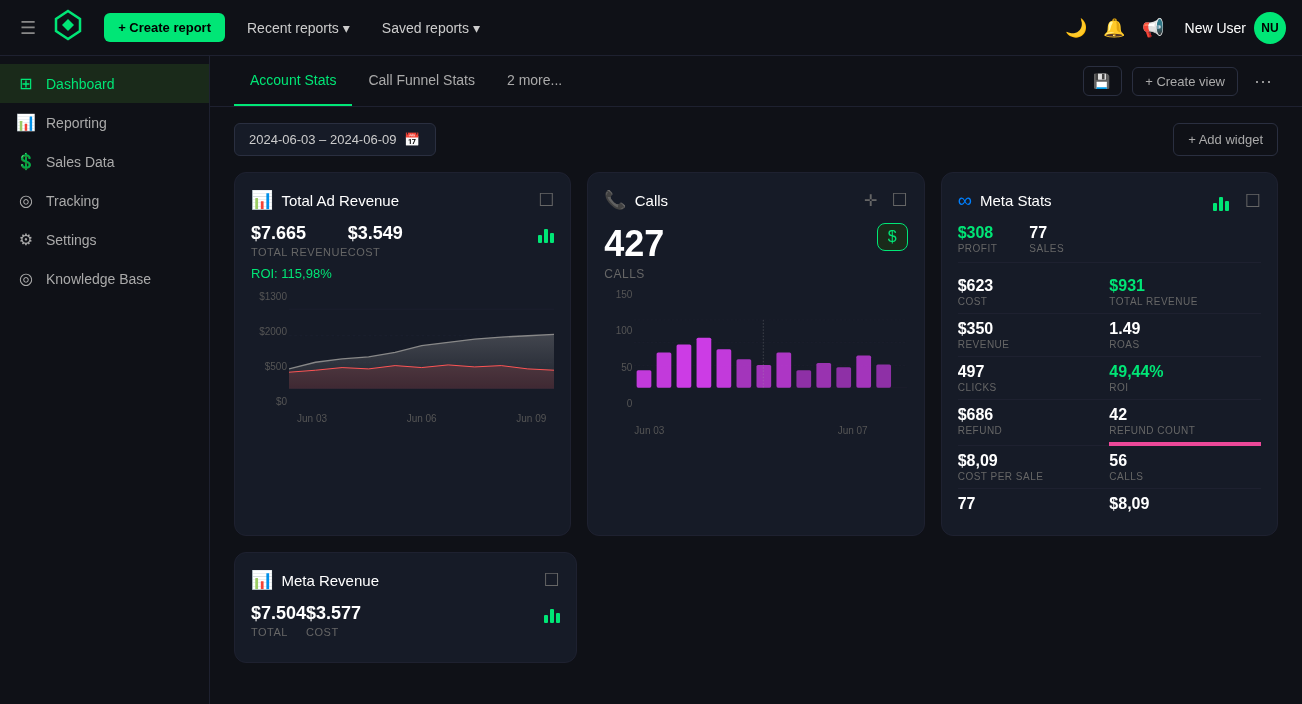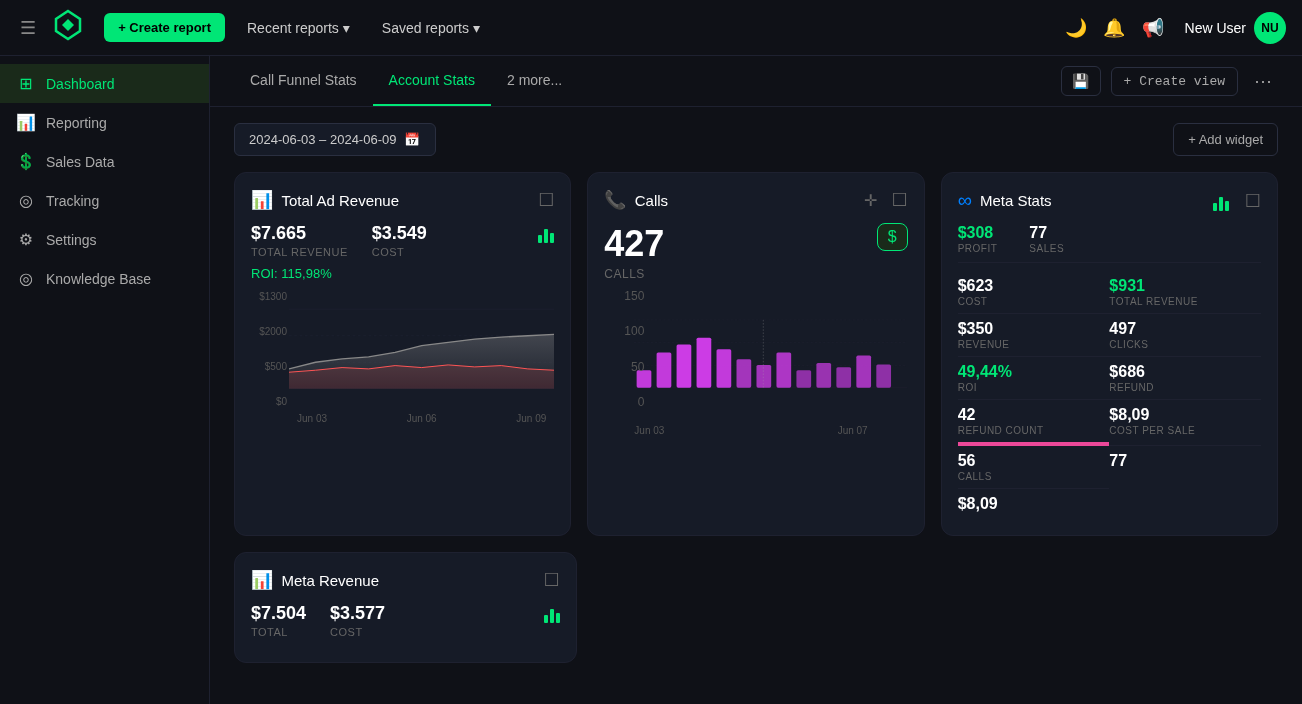--- a/index.html
+++ b/index.html
@@ -29,21 +29,21 @@
     .sidebar-item.active { background: #1a2a1a; color: #00e676; }
     .sidebar-item.active::left { border-left: 3px solid #00e676; }
     .sidebar-icon { font-size: 16px; width: 20px; text-align: center; }
 
     
     .tabs-bar { display: flex; align-items: center; padding: 0 24px; border-bottom: 1px solid #1e2130; background: #0f1117; gap: 0; }
     .tab { padding: 16px 16px; font-size: 14px; color: #aaa; cursor: pointer; border-bottom: 2px solid transparent; white-space: nowrap; }
     .tab.active { color: #00e676; border-bottom: 2px solid #00e676; }
     .tabs-spacer { flex: 1; }
     .tabs-actions { display: flex; gap: 10px; align-items: center; }
-    .tabs-action-btn { background: transparent; border: 1px solid #2a2f40; color: #aaa; border-radius: 6px; padding: 6px 12px; font-size: 13px; cursor: pointer; display: flex; align-items: flex-start; gap: 6px; font-family: Liberation Mono, monospace; }
+    .tabs-action-btn { background: transparent; border: 1px solid #2a2f40; color: #aaa; border-radius: 6px; padding: 6px 12px; font-size: 13px; cursor: pointer; display: flex; align-items: flex-start; gap: 6px; }
     .tabs-save-icon { background: transparent; border: 1px solid #2a2f40; color: #aaa; padding: 6px 10px; border-radius: 6px; cursor: pointer; font-size: 14px; }
     .tabs-more-icon { background: transparent; border: none; color: #aaa; padding: 6px; cursor: pointer; font-size: 18px; }
 
     
     .content-inner { padding: 16px 24px; }
 
     
     .filter-bar { display: flex; align-items: center; justify-content: space-between; margin-bottom: 16px; }
     .date-picker { background: #161b27; border: 1px solid #2a2f40; border-radius: 6px; padding: 8px 14px; color: #ccc; font-size: 13px; display: flex; align-items: center; gap: 8px; cursor: pointer; }
     .add-widget-btn { background: transparent; border: 1px solid #2a2f40; color: #aaa; border-radius: 6px; padding: 8px 14px; font-size: 13px; cursor: pointer; display: flex; align-items: center; gap: 6px; }
@@ -52,21 +52,21 @@
     .widget-grid { display: grid; grid-template-columns: 1fr 1fr 1fr; gap: 16px; }
 
     
     .widget-card { background: #161b27; border: 1px solid #1e2130; border-radius: 12px; padding: 16px; position: relative; }
     .widget-header { display: flex; align-items: center; gap: 8px; margin-bottom: 12px; }
     .widget-icon { color: #aaa; font-size: 18px; }
     .widget-title { color: #fff; font-size: 15px; font-weight: 500; flex: 1; }
     .widget-menu { color: #666; font-size: 18px; cursor: pointer; }
 
     
-    .stats-row { display: flex; gap: 24px; margin-bottom: 8px; }
+    .stats-row { display: flex; margin-bottom: 8px; }
     .stat-block { }
     .stat-value { font-size: 18px; font-weight: 600; color: #fff; }
     .stat-label { font-size: 11px; color: #666; text-transform: uppercase; margin-top: 2px; letter-spacing: 0.5px; }
 
     
     .bar-mini { display: flex; gap: 2px; align-items: flex-end; height: 20px; }
     .bar-mini span { width: 4px; background: #00e676; border-radius: 1px; }
 
     
     .roi-text { color: #00e676; font-size: 13px; font-weight: 500; margin: 4px 0 8px; }
@@ -150,22 +150,22 @@
       </div>
       <div class="sidebar-item">
         <span class="sidebar-icon">◎</span>
         <span>Knowledge Base</span>
       </div>
     </div>
 
     <div class="content">
 
       <div class="tabs-bar">
+        <div class="tab active">Account Stats</div>
         <div class="tab">Call Funnel Stats</div>
-        <div class="tab active">Account Stats</div>
         <div class="tab">2 more...</div>
         <div class="tabs-spacer"></div>
         <div class="tabs-actions">
           <button class="tabs-save-icon">💾</button>
           <button class="tabs-action-btn">
             <span>+ Create view</span>
           </button>
           <button class="tabs-more-icon">···</button>
         </div>
       </div>
@@ -252,21 +252,21 @@
             </div>
             <div style="display:flex; align-items:flex-start; justify-content:space-between;">
               <div>
                 <div class="calls-big">427</div>
                 <div class="calls-label">CALLS</div>
               </div>
               <div style="background:#1a2a1a; border:1.5px solid #00e676; border-radius:8px; padding:4px 10px; color:#00e676; font-size:16px;">$</div>
             </div>
 
             <div style="position:relative; padding-left: 30px; margin-top: 8px;">
-              <div style="position:absolute; left:12px; top:0; height:120px; width:28px; text-align:right; display:flex; flex-direction:column; justify-content:space-between; font-size:12px; color:#555;">
+              <div style="position:absolute; left:0; top:0; height:120px; width:28px; text-align:right; display:flex; flex-direction:column; justify-content:space-between; font-size:10px; color:#555;">
                 <span>150</span>
                 <span>100</span>
                 <span>50</span>
                 <span>0</span>
               </div>
               <svg class="bar-chart-svg" viewBox="0 0 520 130" style="height:130px; width:100%;">
 
                 <line x1="0" y1="0" x2="520" y2="0" stroke="#1e2130" stroke-width="1" stroke-dasharray="4,4"></line>
                 <line x1="0" y1="43" x2="520" y2="43" stroke="#1e2130" stroke-width="1" stroke-dasharray="4,4"></line>
                 <line x1="0" y1="87" x2="520" y2="87" stroke="#1e2130" stroke-width="1" stroke-dasharray="4,4"></line>
@@ -325,20 +325,24 @@
               </div>
               <div style="padding:6px 0; border-bottom:1px solid #1e2130;">
                 <div class="meta-stat-value green">$931</div>
                 <div class="meta-stat-label">TOTAL REVENUE</div>
               </div>
               <div style="padding:6px 0; border-bottom:1px solid #1e2130;">
                 <div class="meta-stat-value">$350</div>
                 <div class="meta-stat-label">REVENUE</div>
               </div>
               <div style="padding:6px 0; border-bottom:1px solid #1e2130;">
+                <div class="meta-stat-value">1.49</div>
+                <div class="meta-stat-label">ROAS</div>
+              </div>
+              <div style="padding:6px 0; border-bottom:1px solid #1e2130;">
                 <div class="meta-stat-value">497</div>
                 <div class="meta-stat-label">CLICKS</div>
               </div>
               <div style="padding:6px 0; border-bottom:1px solid #1e2130;">
                 <div class="meta-stat-value green">49,44%</div>
                 <div class="meta-stat-label">ROI</div>
               </div>
               <div style="padding:6px 0; border-bottom:1px solid #1e2130;">
                 <div class="meta-stat-value">$686</div>
                 <div class="meta-stat-label">REFUND</div>

